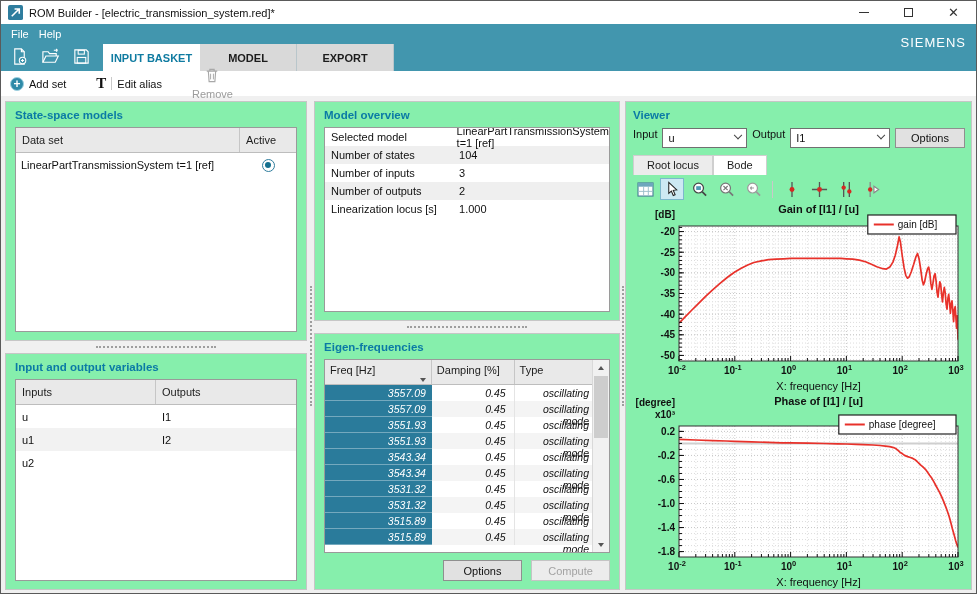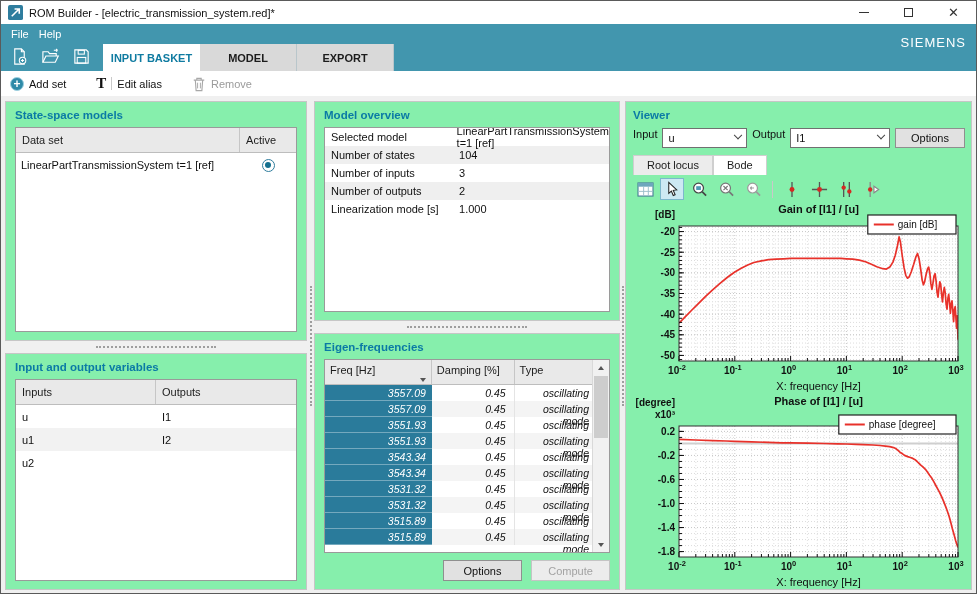--- a/index.html
+++ b/index.html
@@ -23,21 +23,21 @@
 
   .ribbon { height:27px; background:#4296ae; display:flex; align-items:stretch; }
   .file-icons { display:flex; align-items:center; gap:12px; padding:0 12px 2px 9px; }
   .ftabs { display:flex; }
   .ftab { width:97px; display:flex; align-items:center; justify-content:center; font-size:11px; font-weight:bold; background:#d9d9d9; color:#1c1c1c; border-right:1px solid #b9c6cb; cursor:default; }
   .ftab.active { background:#ffffff; color:#0f7ba1; border-right:none; }
 
   
   .actionbar { height:25px; background:#ffffff; display:flex; align-items:center; padding-left:9px; gap:30px; }
   .action { display:flex; align-items:center; gap:5px; font-size:11px; color:#111; }
-  .action.disabled { color:#9b9b9b; }
+  .action.disabled { color:#9b9b9b;flex-direction:column; }
   .plus-circle { width:14px; height:14px; border-radius:50%; background:#2e8aa8; border:1px solid #9fd0e0; color:#fff; display:flex; align-items:center; justify-content:center; font-size:12px; font-weight:bold; line-height:1; }
   .t-glyph { font-family:"Liberation Serif", serif; font-size:15px; font-weight:bold; color:#111; }
   .mini-sep { width:1px; height:13px; background:#c9c9c9; }
 
   
   .main { height:499px; display:flex; padding:5px 4px; background:#f0f0f0; }
   .col { display:flex; flex-direction:column; }
   .col-left { width:304px; }
   .col-mid { width:306px; }
   .col-right { width:347px; }
@@ -262,21 +262,21 @@
               </div>
               <div class="ov-row">
                 <div class="ov-label">Number of inputs</div>
                 <div class="ov-value">3</div>
               </div>
               <div class="ov-row">
                 <div class="ov-label">Number of outputs</div>
                 <div class="ov-value">2</div>
               </div>
               <div class="ov-row">
-                <div class="ov-label">Linearization mode [s]</div>
+                <div class="ov-label">Linearization locus [s]</div>
                 <div class="ov-value">1.000</div>
               </div>
             </div>
         </div>
       </div>
       <div class="h-split">
           <div class="dots"></div>
         </div>
       <div class="panel" style="flex:1;">
         <div class="panel-title">Eigen-frequencies</div>

